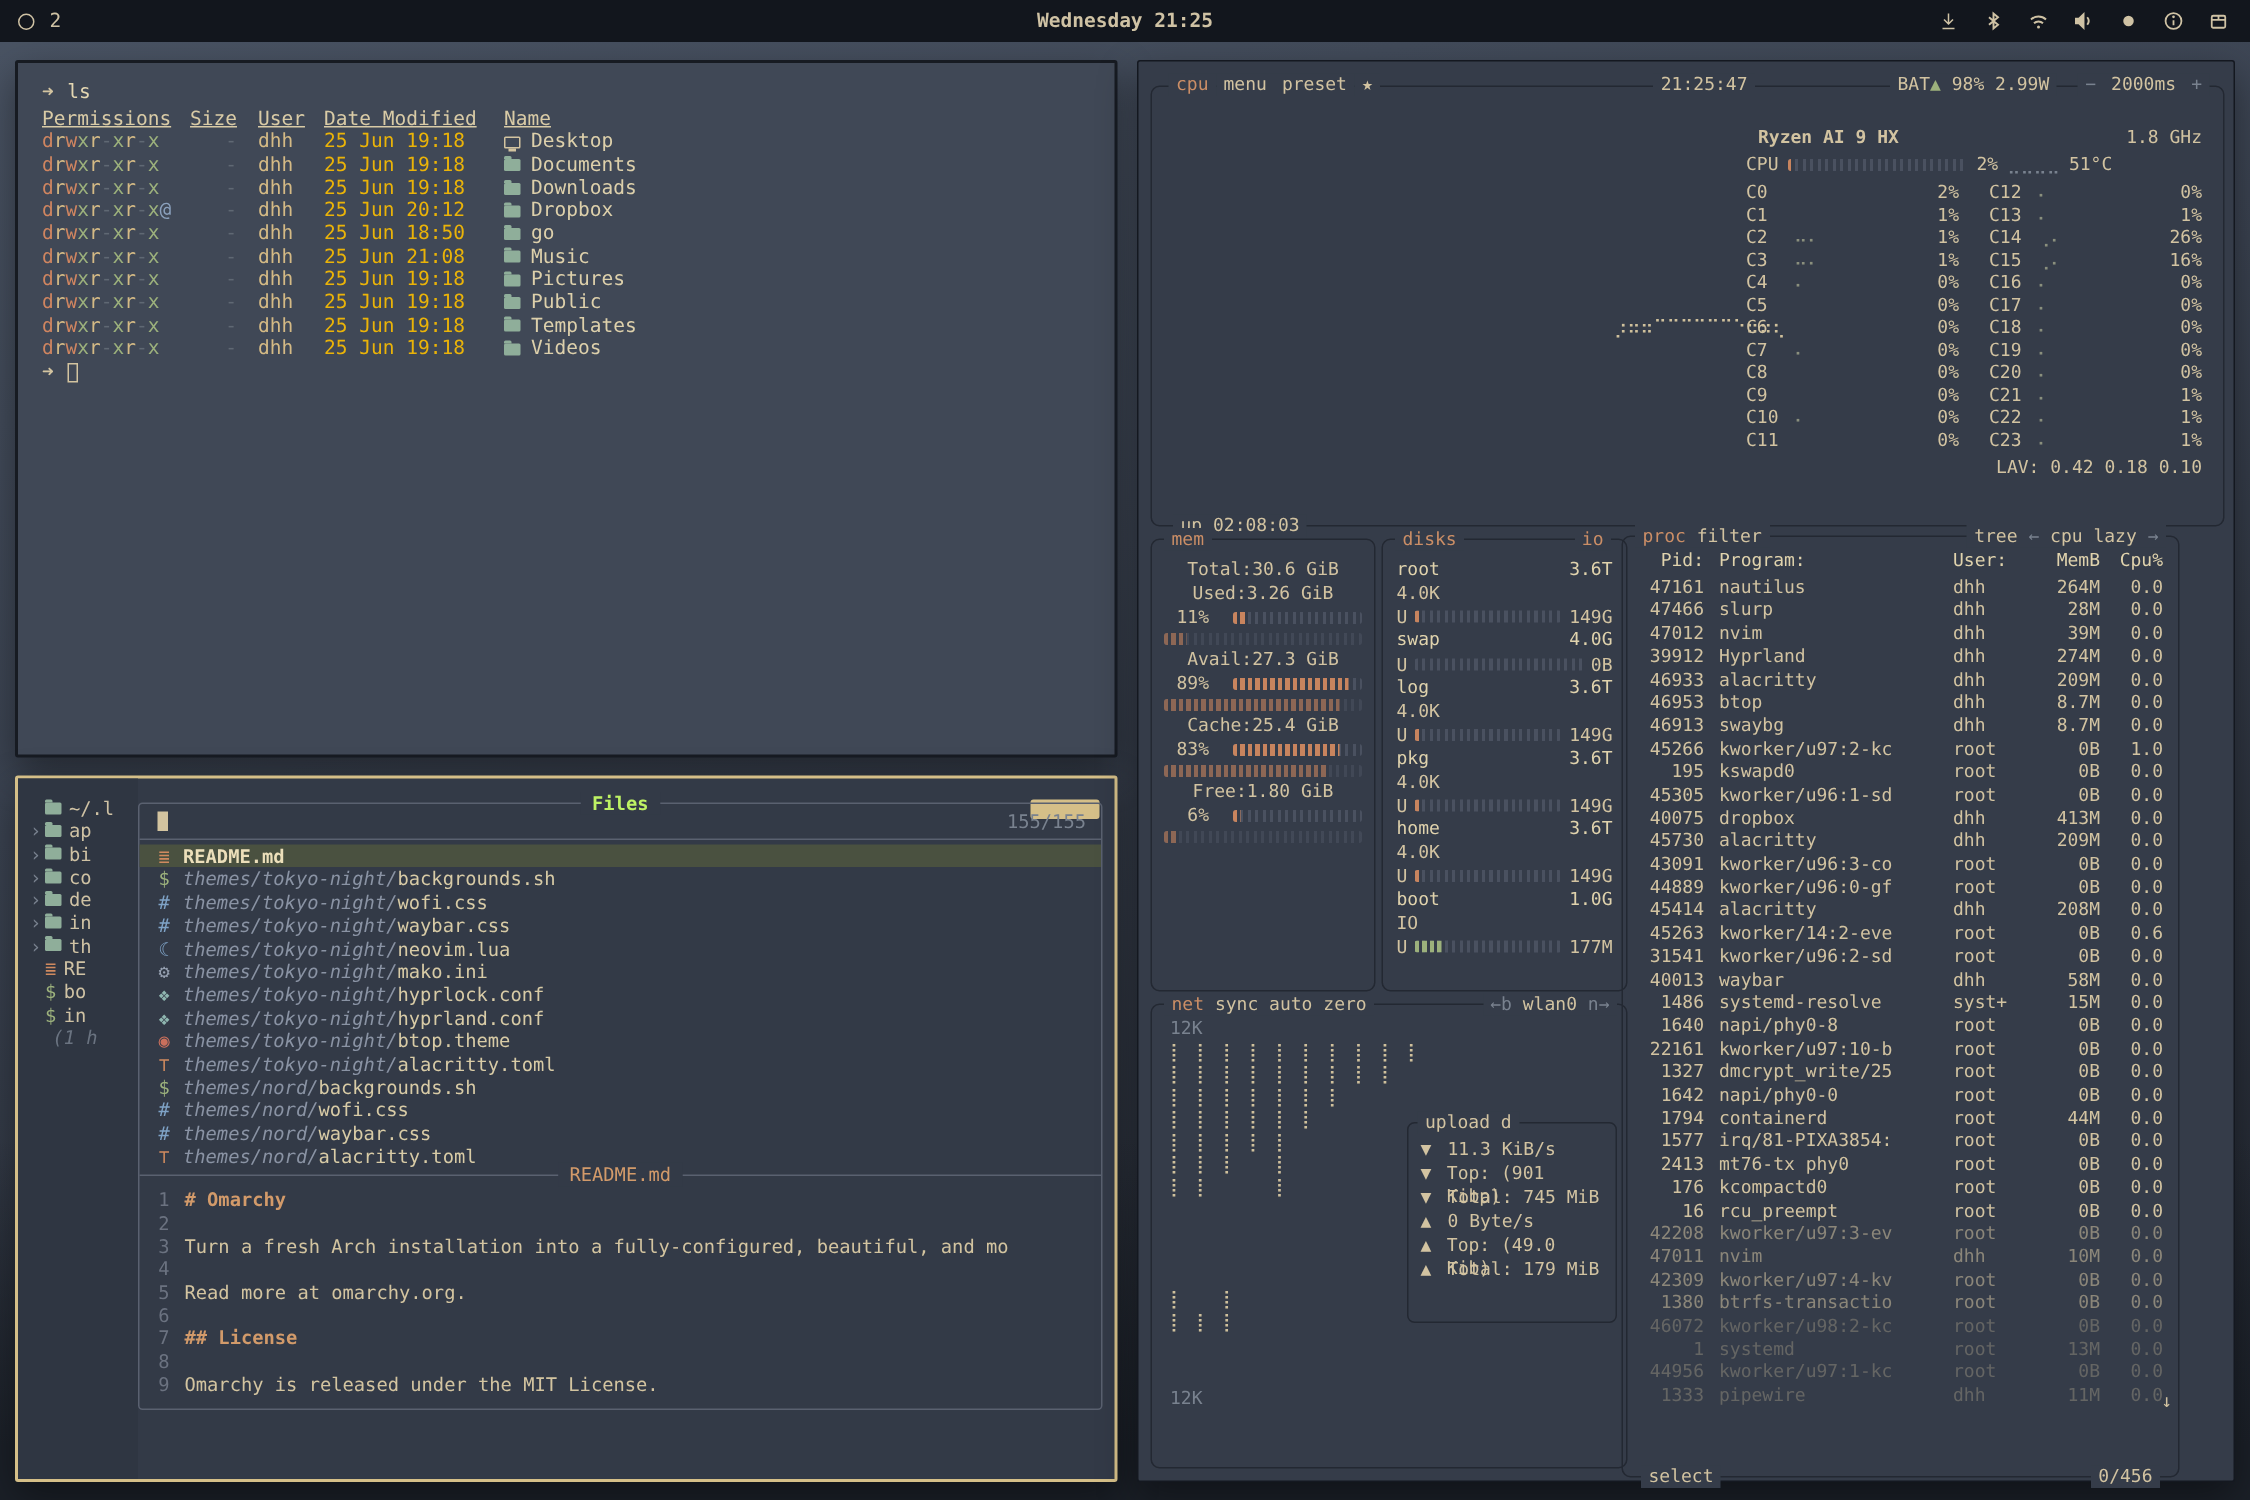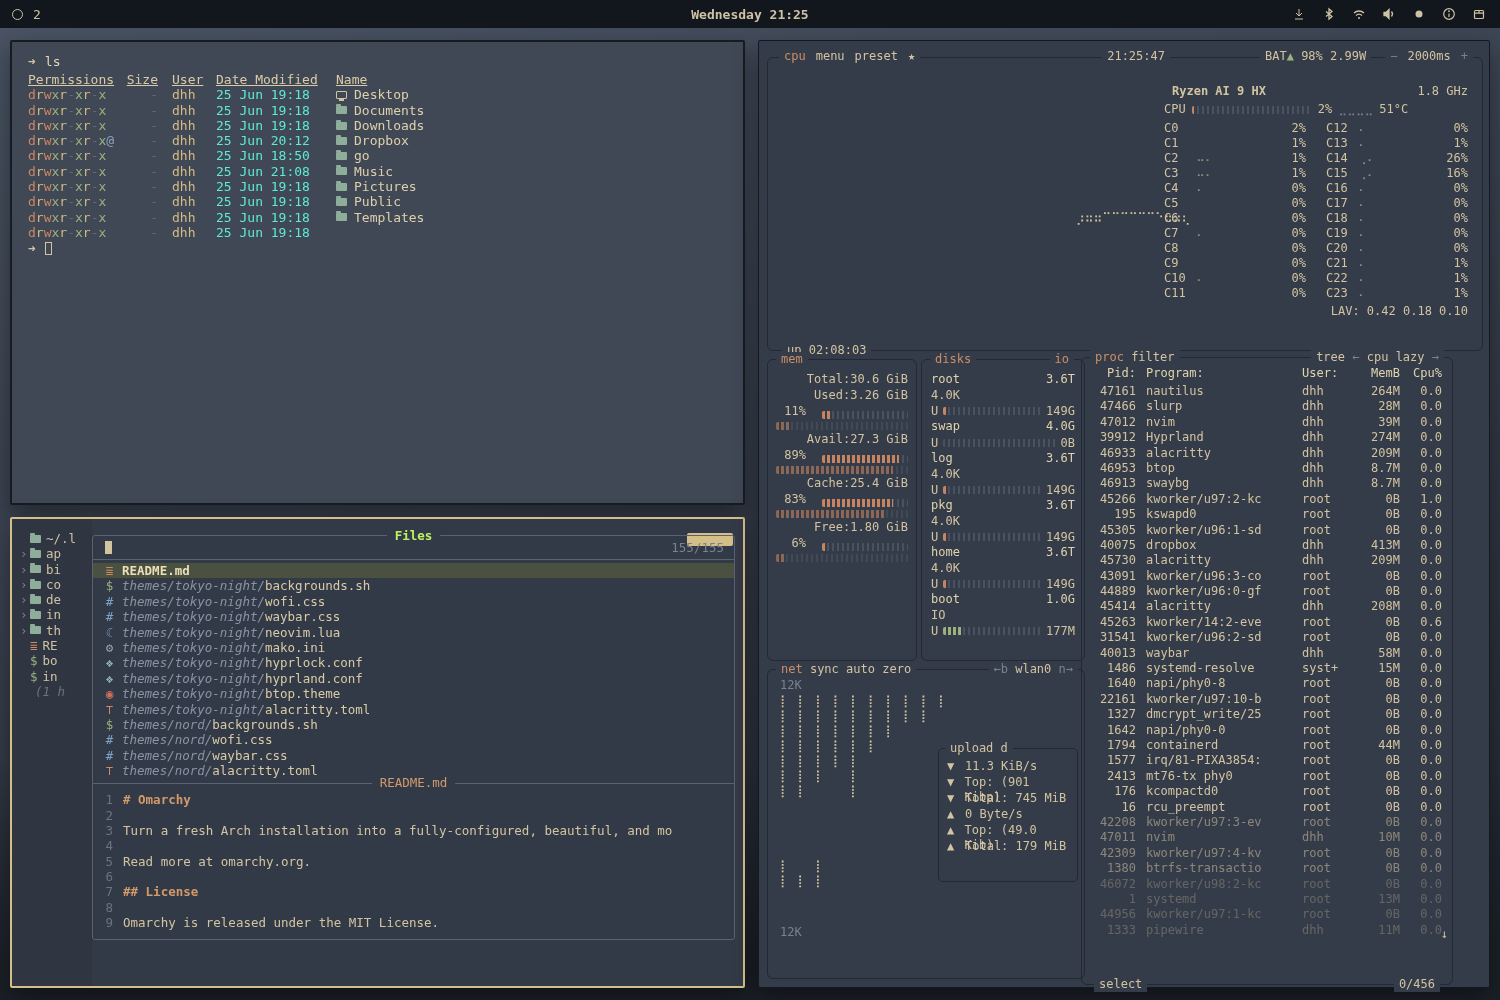--- a/index.html
+++ b/index.html
@@ -26,21 +26,21 @@
   .btop{left:758px;top:40px;width:732px;height:948px;background:#353c49;border:1px solid #141820;
     color:#d2c3a1;font-size:12px;line-height:15px}
   
   .t-line{display:flex;align-items:center;height:16px;margin-bottom:2px}
   .prompt-ico{color:#d3c4a0;margin-right:9px}
   .cmd{color:#e4d7b2}
   .t-row,.t-head{display:flex;align-items:center;height:15.3px}
   .t-perm{width:96px;display:inline-flex}
   .t-size{width:34px;text-align:right}
   .t-user{width:44px;padding-left:14px}
-  .t-date{width:122px;padding-left:14px;color:#5eead4}
+  .t-date{width:122px;padding-left:14px;color:#eab308}
   .t-name{flex:1;padding-left:12px;display:flex;align-items:center;color:#ddd0ab}
   .t-head span{color:#d9cba6;text-decoration:underline}
   .t-head .t-date,.t-head .t-name{color:#d9cba6}
   .pc-d,.pc-w{color:#cf8560}.pc-r{color:#d4ba85}.pc-x{color:#9cb17c}.pc-x0{color:#5f6873}.pc-at{color:#8ba1bd}
   .t-size{color:#5f6873}.t-user{color:#d4ba85}
   .fico{margin-right:7px}
   .glyph-folder{display:inline-block;width:11px;height:8px;background:#8fae9a;border-radius:1px;position:relative}
   .glyph-folder::before{content:"";position:absolute;top:-2px;left:0;width:5px;height:2px;background:inherit;border-radius:1px 1px 0 0}
   .glyph-desktop{display:inline-block;width:11px;height:8px;border:1px solid #d3c4a0;border-radius:1px;position:relative}
   .glyph-desktop::after{content:"";position:absolute;left:2px;bottom:-3px;width:5px;height:2px;background:#d3c4a0}
@@ -97,22 +97,22 @@
   .core-grid{position:absolute;top:63px;left:396px;right:14px}
   .core-row{display:flex;height:15px}
   .core-row b{font-weight:normal;width:32px}
   .core-row .cd{flex:1;color:#8a8f7d;overflow:hidden}
   .core-row .cp{width:36px;text-align:right}
   .core-gap{width:20px;flex:none}
   .cpu-lav{position:absolute;top:246px;right:14px}
   .cpu-graph{position:absolute;top:146px;left:308px;color:#cfc09c;line-height:14px}
   .cpu-uptime{position:absolute;bottom:-8px;left:14px;background:#353c49;padding:0 5px}
   .bx-mem{left:8px;top:318px;width:150px;height:302px;padding:12px 8px 16px}
-  .mm-l1{display:flex;justify-content:flex-end;height:16px}
-  .mm-l2{display:flex;align-items:flex-end;height:15px;gap:16px}
+  .mm-l1{display:flex;justify-content:center;height:16px}
+  .mm-l2{display:flex;align-items:center;height:15px;gap:16px}
   .mm-l2 .mm-pct{width:30px;text-align:right}
   .mm-l2 .meterline{flex:1}
   .mm-hist{height:13px;display:flex;align-items:center}
   .mm-hist .meterline{flex:1;opacity:.6}
   .bx-disks{left:162px;top:318px;width:164px;height:302px;padding:12px 9px 0}
   .dk-io-label{position:absolute;top:-8px;right:10px;background:#353c49;padding:0 5px}
   .dk-l1{display:flex;justify-content:space-between;height:16px;color:#e0d3ad}
   .dk-io{height:15px;color:#d2c3a1}.dk-io:empty{display:none}
   .dk-l3{display:flex;align-items:center;height:16px;gap:5px}
   .dk-l3 .meterline{flex:1}
@@ -416,20 +416,24 @@
           <span class="pc-r">r</span>
           <span class="pc-x0">-</span>
           <span class="pc-x">x</span>
           <span class="pc-r">r</span>
           <span class="pc-x0">-</span>
           <span class="pc-x">x</span>
         </span>
         <span class="t-size">-</span>
         <span class="t-user">dhh</span>
         <span class="t-date">25 Jun 19:18</span>
+        <span class="t-name">
+          <i class="fico glyph-folder"></i>
+          <span>Videos</span>
+        </span>
       </div>
 
     <div class="t-line">
       <span class="prompt-ico">➜</span>
       <span class="cursor-hollow"></span>
     </div>
   </div>
 
   <div class="win nvim">
     <div class="nv-sidebar">

